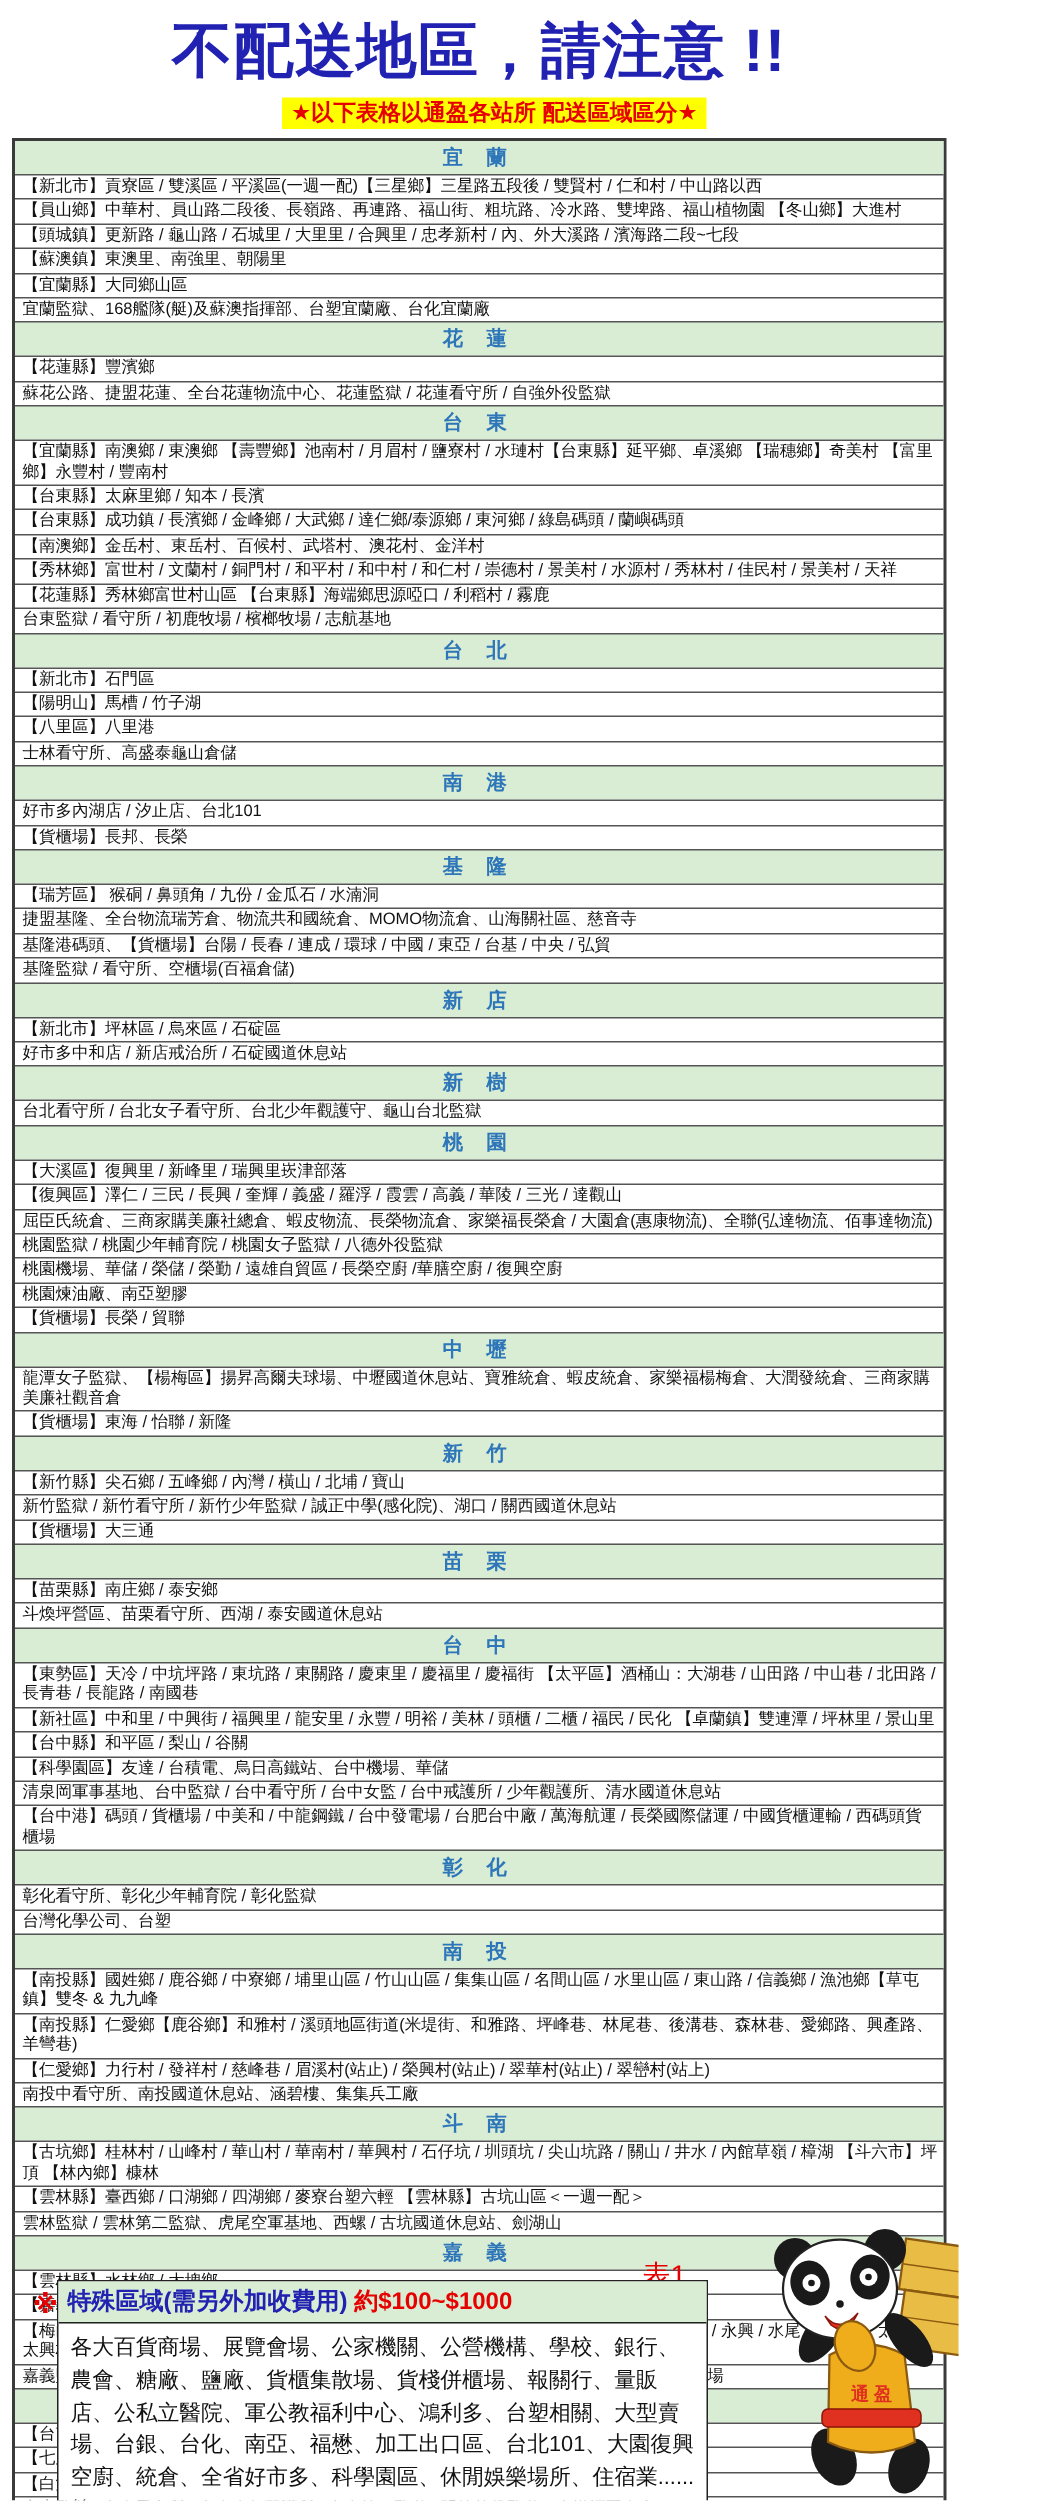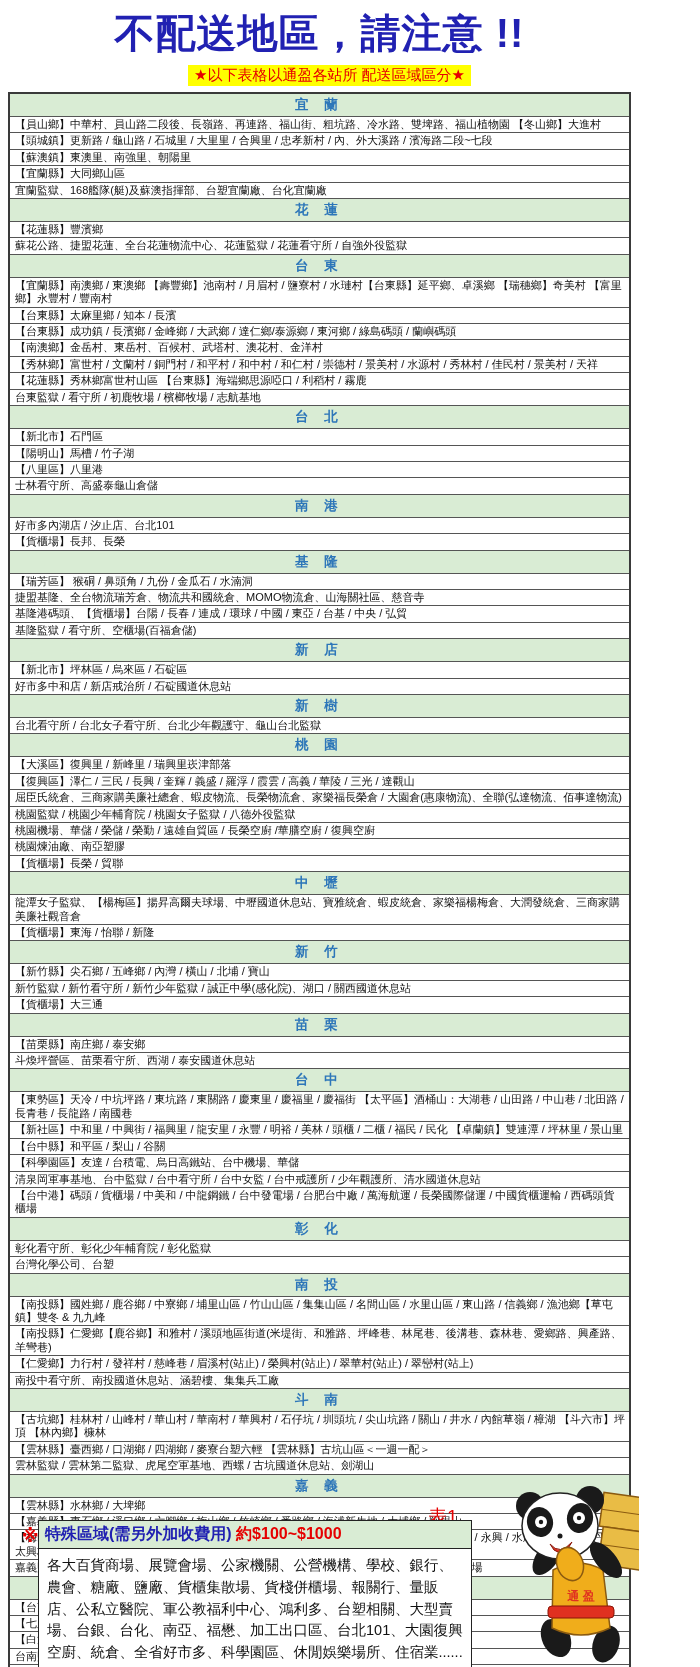--- a/index.html
+++ b/index.html
@@ -1,20 +1,20 @@
 <!DOCTYPE html>
 <html><head>
 <meta charset="utf-8">
 <style>
   html,body{margin:0;padding:0;background:#fff;}
   .page{position:relative;width:639px;height:1667px;background:#fff;overflow:hidden;
         font-family:"Liberation Sans","DejaVu Sans",sans-serif;}
   .title{margin-top:6px;text-align:center;font-size:40px;font-weight:bold;color:#2121b2;letter-spacing:1px;}
   .banner-wrap{text-align:center;margin-top:4px;}
-  .banner{display:inline-block;background:#ffff00;color:#e60000;font-weight:normal;font-size:15px;padding:1px 6px;margin-left:20px;}
+  .banner{display:inline-block;background:#ffff00;color:#e60000;font-weight:bold;font-size:15px;padding:1px 6px;margin-left:20px;}
   .tbl{margin:6px 8px 0 8px;border:2px solid #3a3a3a;}
   .sec-header{background:#d9ecd4;color:#2d76b9;font-weight:bold;font-size:13.5px;
               text-align:center;letter-spacing:6px;padding:2px 3px;border-top:1px solid #555;}
   .tbl .sec-header:first-child{border-top:none;}
   .row{font-size:11px;color:#111;padding:1px 4px 1px 5px;line-height:1.22;border-top:1px solid #555;}
   .footer-note{position:absolute;left:22px;top:1525px;font-size:17px;font-weight:bold;color:#e60000;}
   .footer-note .brand{color:#2121b2;text-decoration:underline;}
   .table-label{position:absolute;left:428px;top:1504px;font-size:19px;color:#e60000;}
   .special-box{position:absolute;left:38px;top:1520px;width:432px;border:1.5px solid #222;background:#fff;}
   .special-header{background:#d9ecd4;border-bottom:1.5px solid #222;padding:3px 6px;font-size:16px;font-weight:bold;}
@@ -29,20 +29,21 @@
 <div class="page">
 
   <div class="title">不配送地區，請注意 !!</div>
 
   <div class="banner-wrap">
     <span class="banner">★以下表格以通盈各站所 配送區域區分★</span>
   </div>
 
   <div class="tbl">
       <div class="sec-header">宜 蘭</div>
+      <div class="row">【新北市】貢寮區 / 雙溪區 / 平溪區(一週一配)【三星鄉】三星路五段後 / 雙賢村 / 仁和村 / 中山路以西</div>
       <div class="row">【員山鄉】中華村、員山路二段後、長嶺路、再連路、福山街、粗坑路、冷水路、雙埤路、福山植物園 【冬山鄉】大進村</div>
       <div class="row">【頭城鎮】更新路 / 龜山路 / 石城里 / 大里里 / 合興里 / 忠孝新村 / 內、外大溪路 / 濱海路二段~七段</div>
       <div class="row">【蘇澳鎮】東澳里、南強里、朝陽里</div>
       <div class="row">【宜蘭縣】大同鄉山區</div>
       <div class="row">宜蘭監獄、168艦隊(艇)及蘇澳指揮部、台塑宜蘭廠、台化宜蘭廠</div>
       <div class="sec-header">花 蓮</div>
       <div class="row">【花蓮縣】豐濱鄉</div>
       <div class="row">蘇花公路、捷盟花蓮、全台花蓮物流中心、花蓮監獄 / 花蓮看守所 / 自強外役監獄</div>
       <div class="sec-header">台 東</div>
       <div class="row">【宜蘭縣】南澳鄉 / 東澳鄉 【壽豐鄉】池南村 / 月眉村 / 鹽寮村 / 水璉村【台東縣】延平鄉、卓溪鄉 【瑞穗鄉】奇美村 【富里鄉】永豐村 / 豐南村</div>

